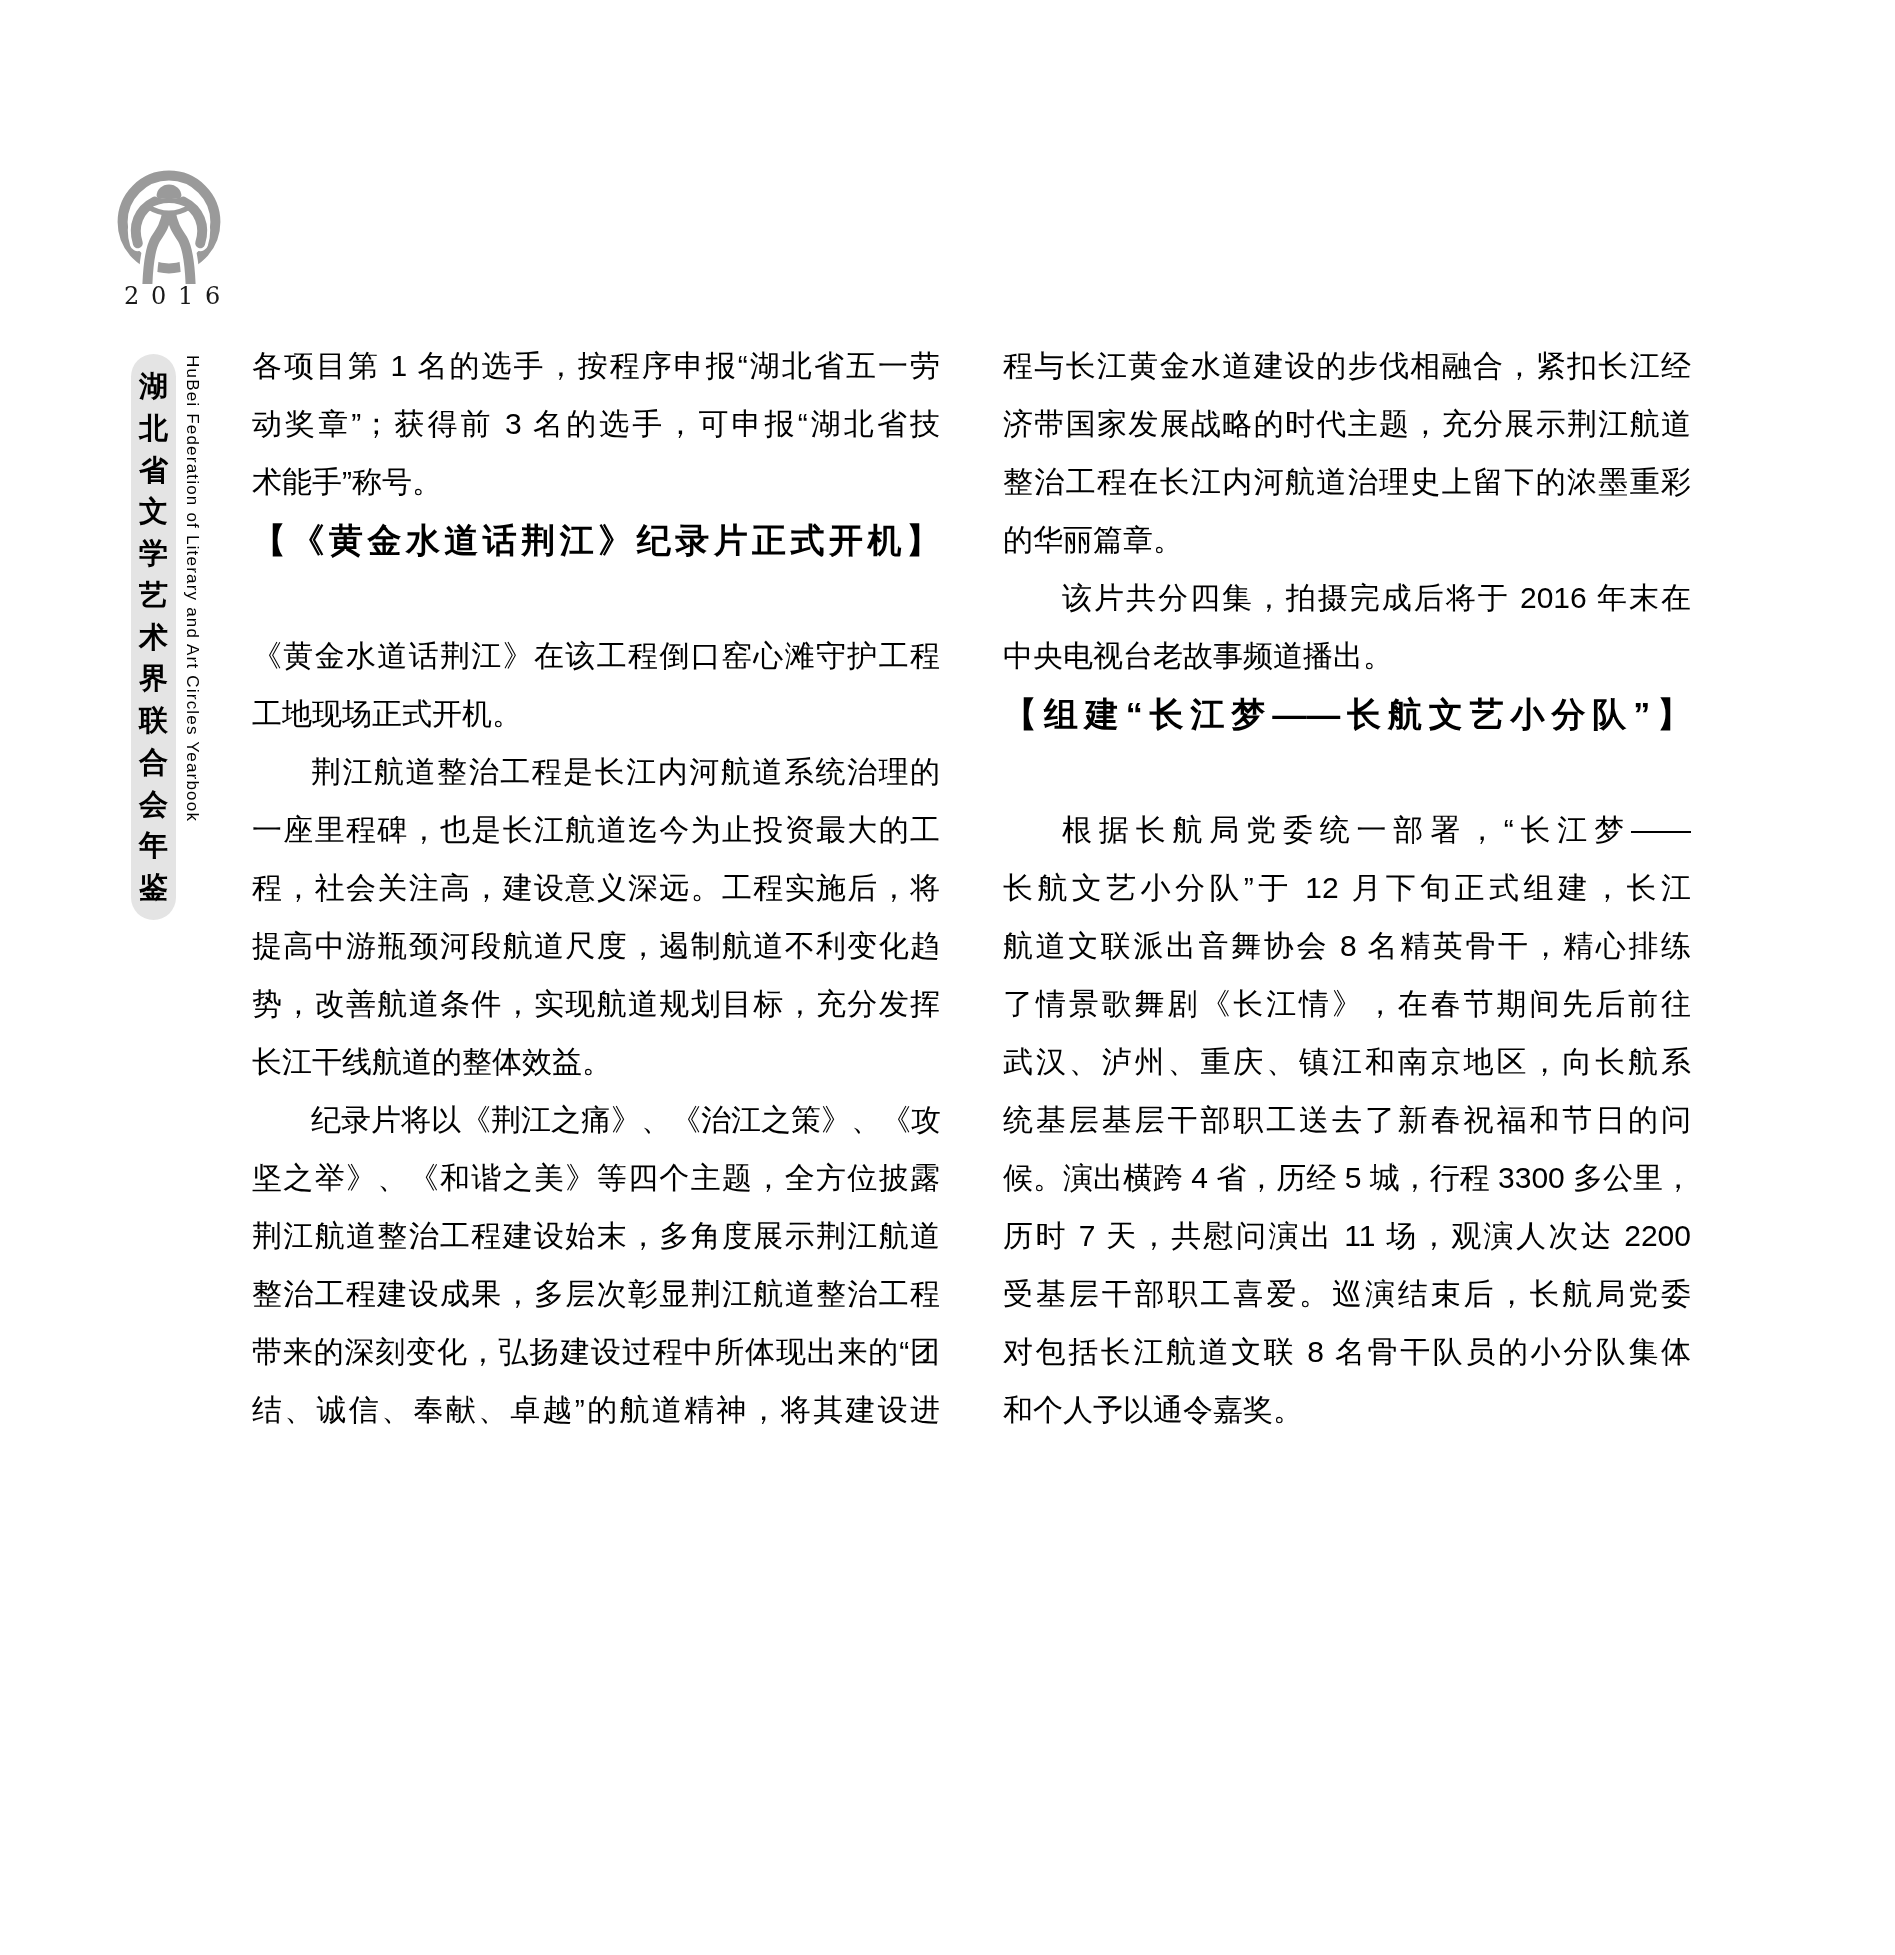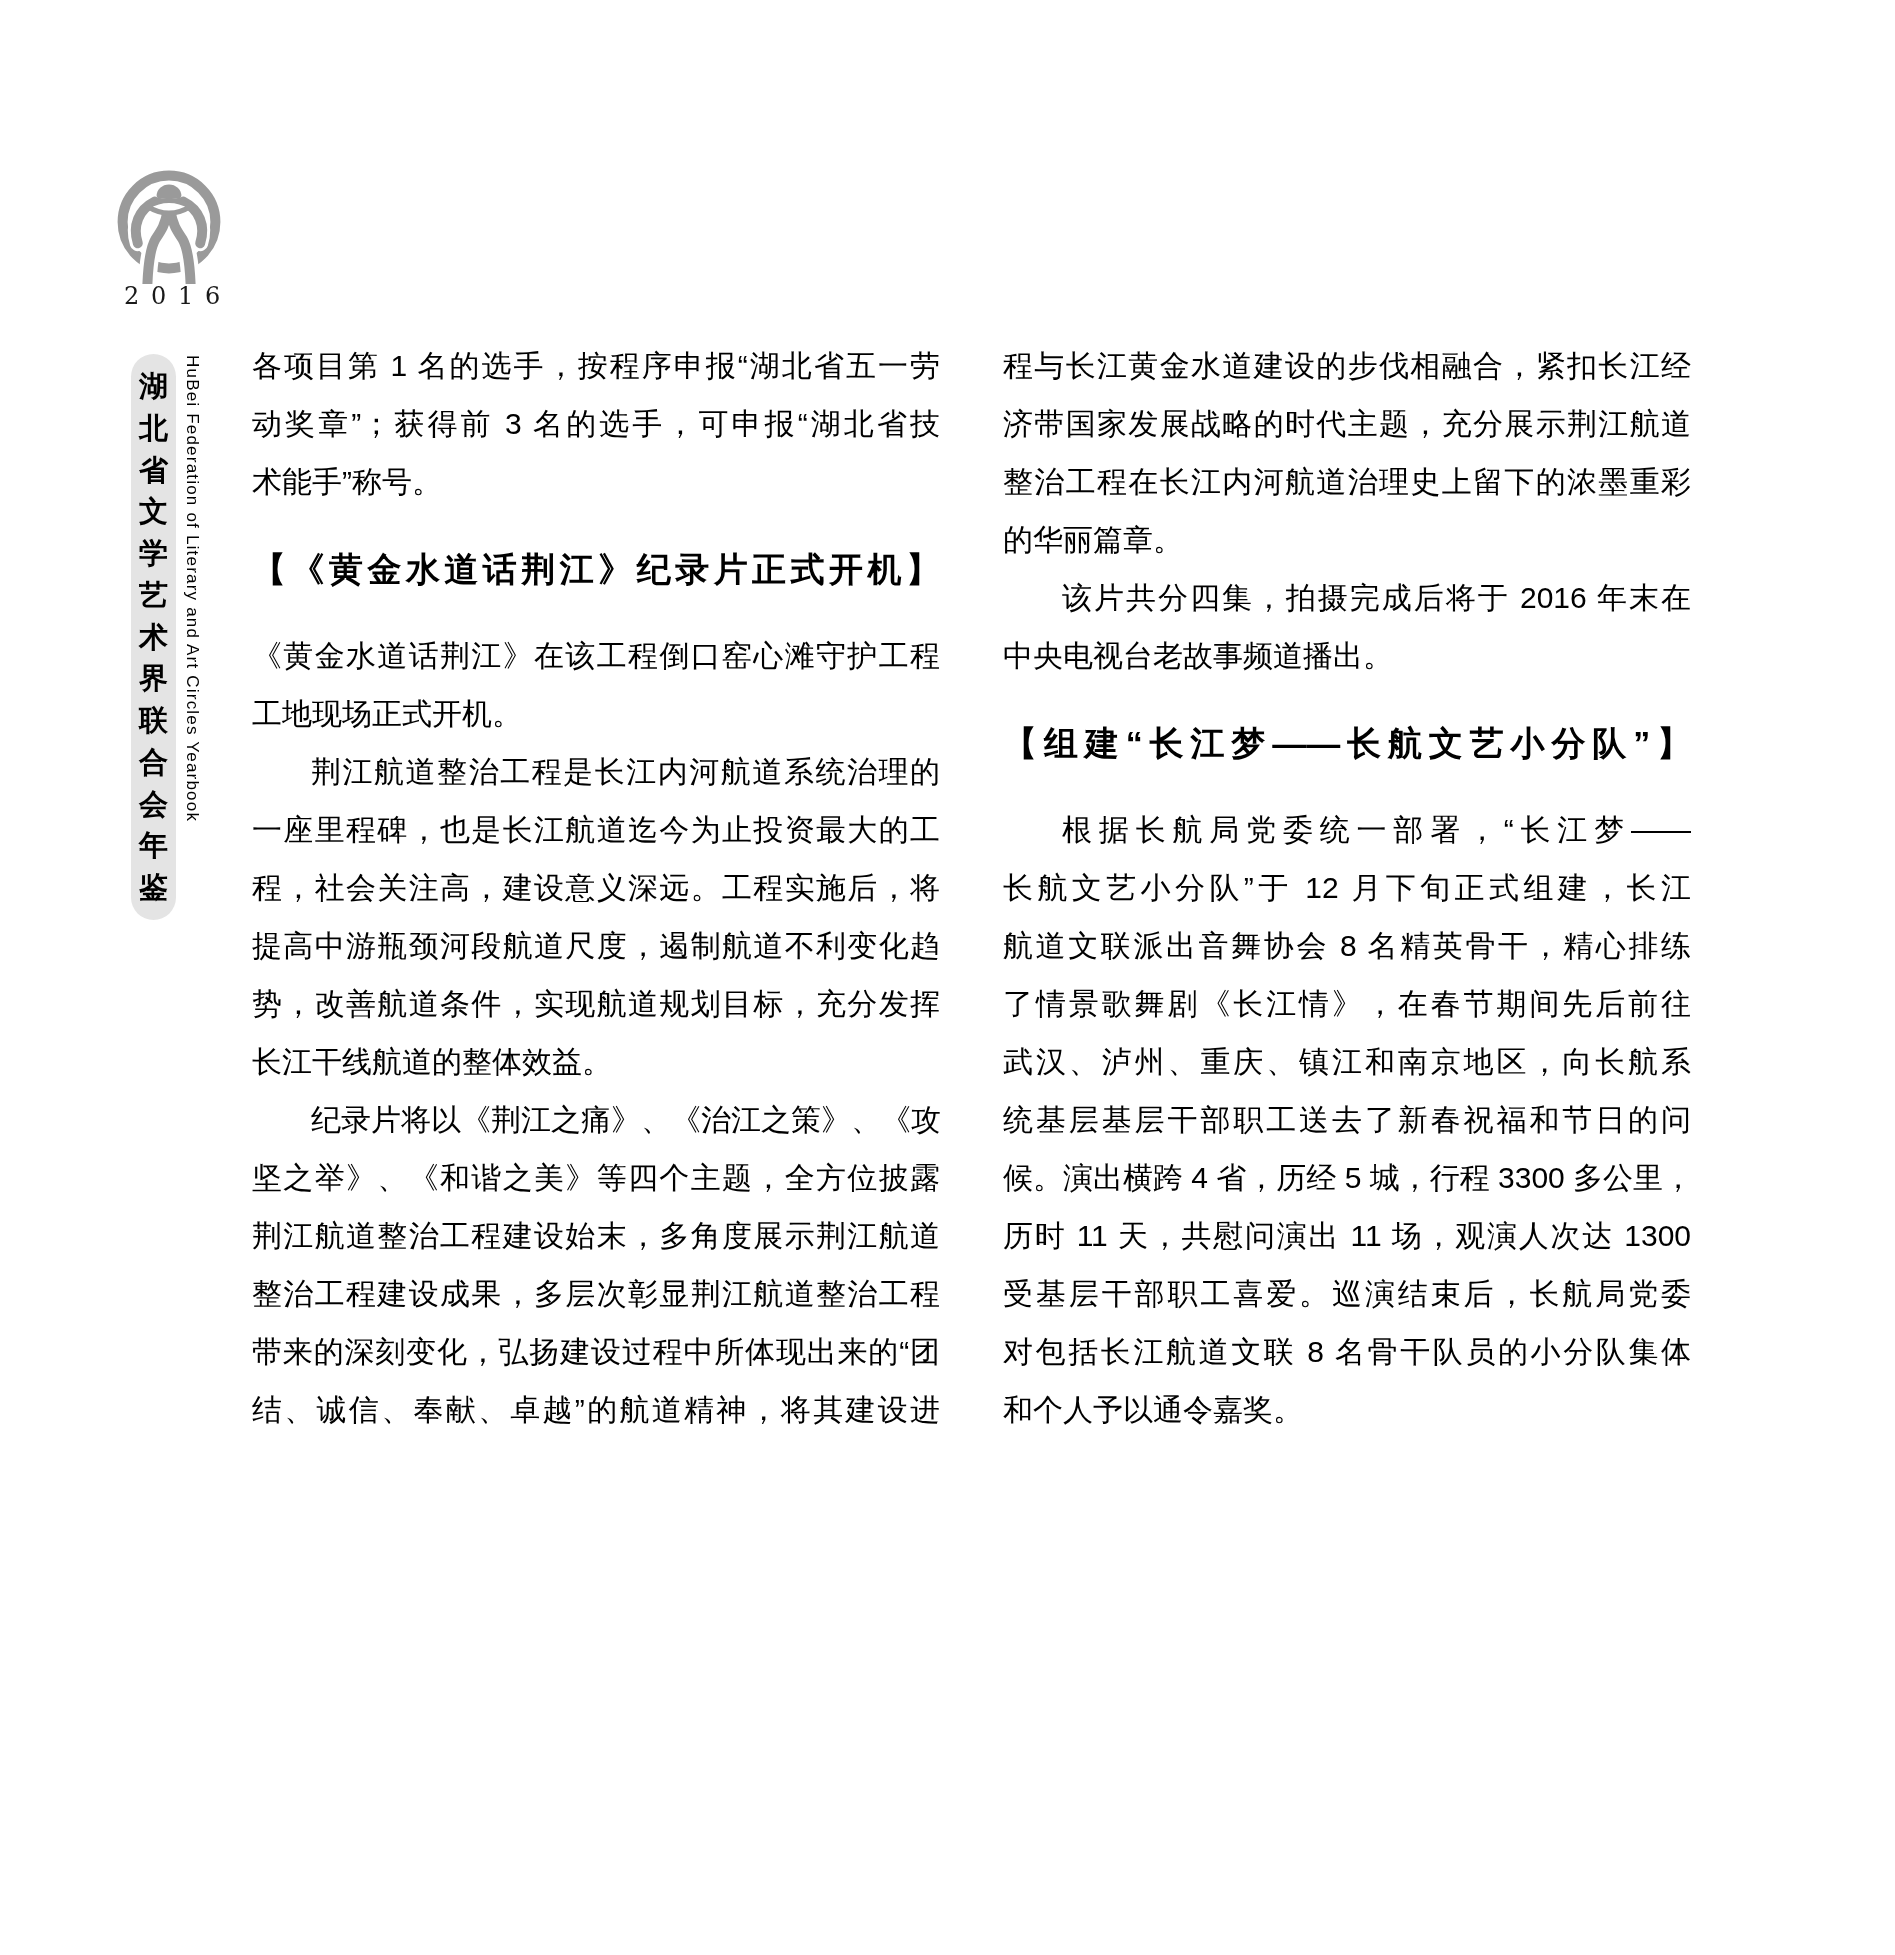--- a/index.html
+++ b/index.html
@@ -86,21 +86,21 @@
     text-justify: inter-character;
     white-space: nowrap;
     color: #000;
   }
   .line.no-fill { text-align-last: left; white-space: normal; }
   .line.indent  { padding-left: 59px; }
 
   .heading {
     height: 116px;
     display: flex;
-    align-items: center;
+    align-items: flex-start;
   }
   .heading-text {
     width: 100%;
     height: 58px;
     line-height: 58px;
     font-size: 34px;
     font-weight: 700;
     font-family: "Liberation Sans", "DejaVu Sans", sans-serif;
     text-align: justify;
     text-align-last: justify;
@@ -183,21 +183,21 @@
         <div class="heading">
           <div class="heading-text">【组建“长江梦——长航文艺小分队”】</div>
         </div>
         <div class="line indent">根据长航局党委统一部署，“长江梦——</div>
         <div class="line">长航文艺小分队”于 12 月下旬正式组建，长江</div>
         <div class="line">航道文联派出音舞协会 8 名精英骨干，精心排练</div>
         <div class="line">了情景歌舞剧《长江情》，在春节期间先后前往</div>
         <div class="line">武汉、泸州、重庆、镇江和南京地区，向长航系</div>
         <div class="line">统基层基层干部职工送去了新春祝福和节日的问</div>
         <div class="line">候。演出横跨 4 省，历经 5 城，行程 3300 多公里，</div>
-        <div class="line">历时 11 天，共慰问演出 11 场，观演人次达 1300</div>
+        <div class="line">历时 7 天，共慰问演出 11 场，观演人次达 2200</div>
         <div class="line">受基层干部职工喜爱。巡演结束后，长航局党委</div>
         <div class="line">对包括长江航道文联 8 名骨干队员的小分队集体</div>
         <div class="line no-fill">和个人予以通令嘉奖。</div>
       </section>
   </main>
 
 </div>
 
 
 </body></html>

